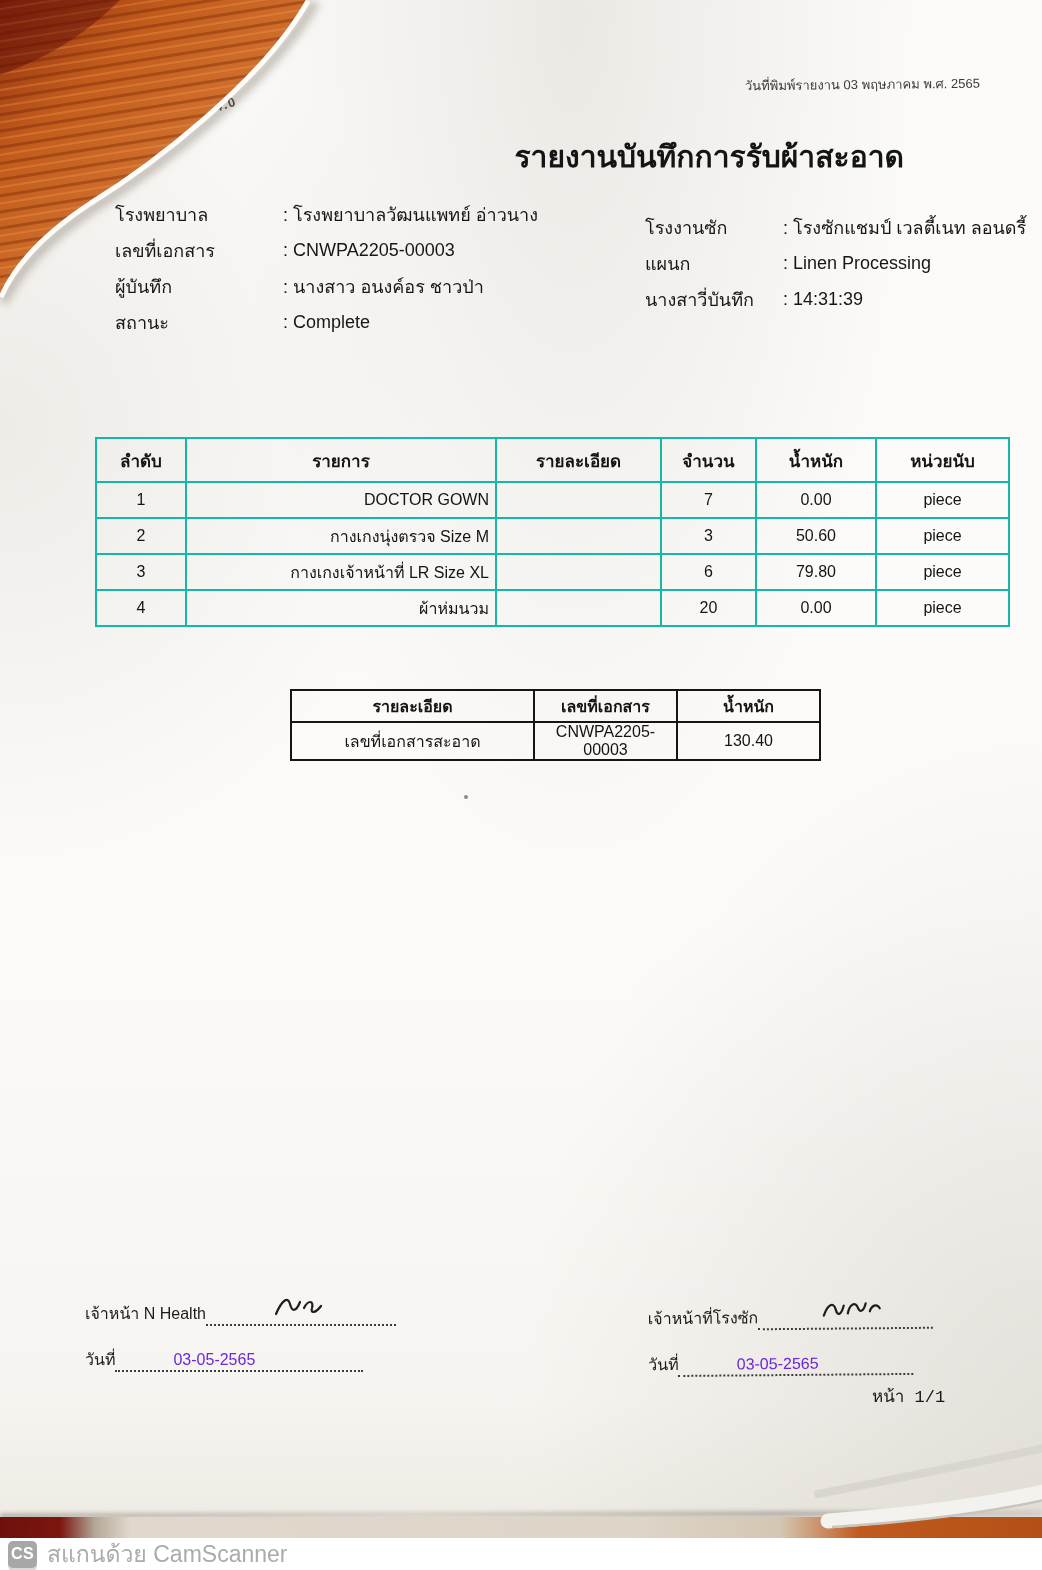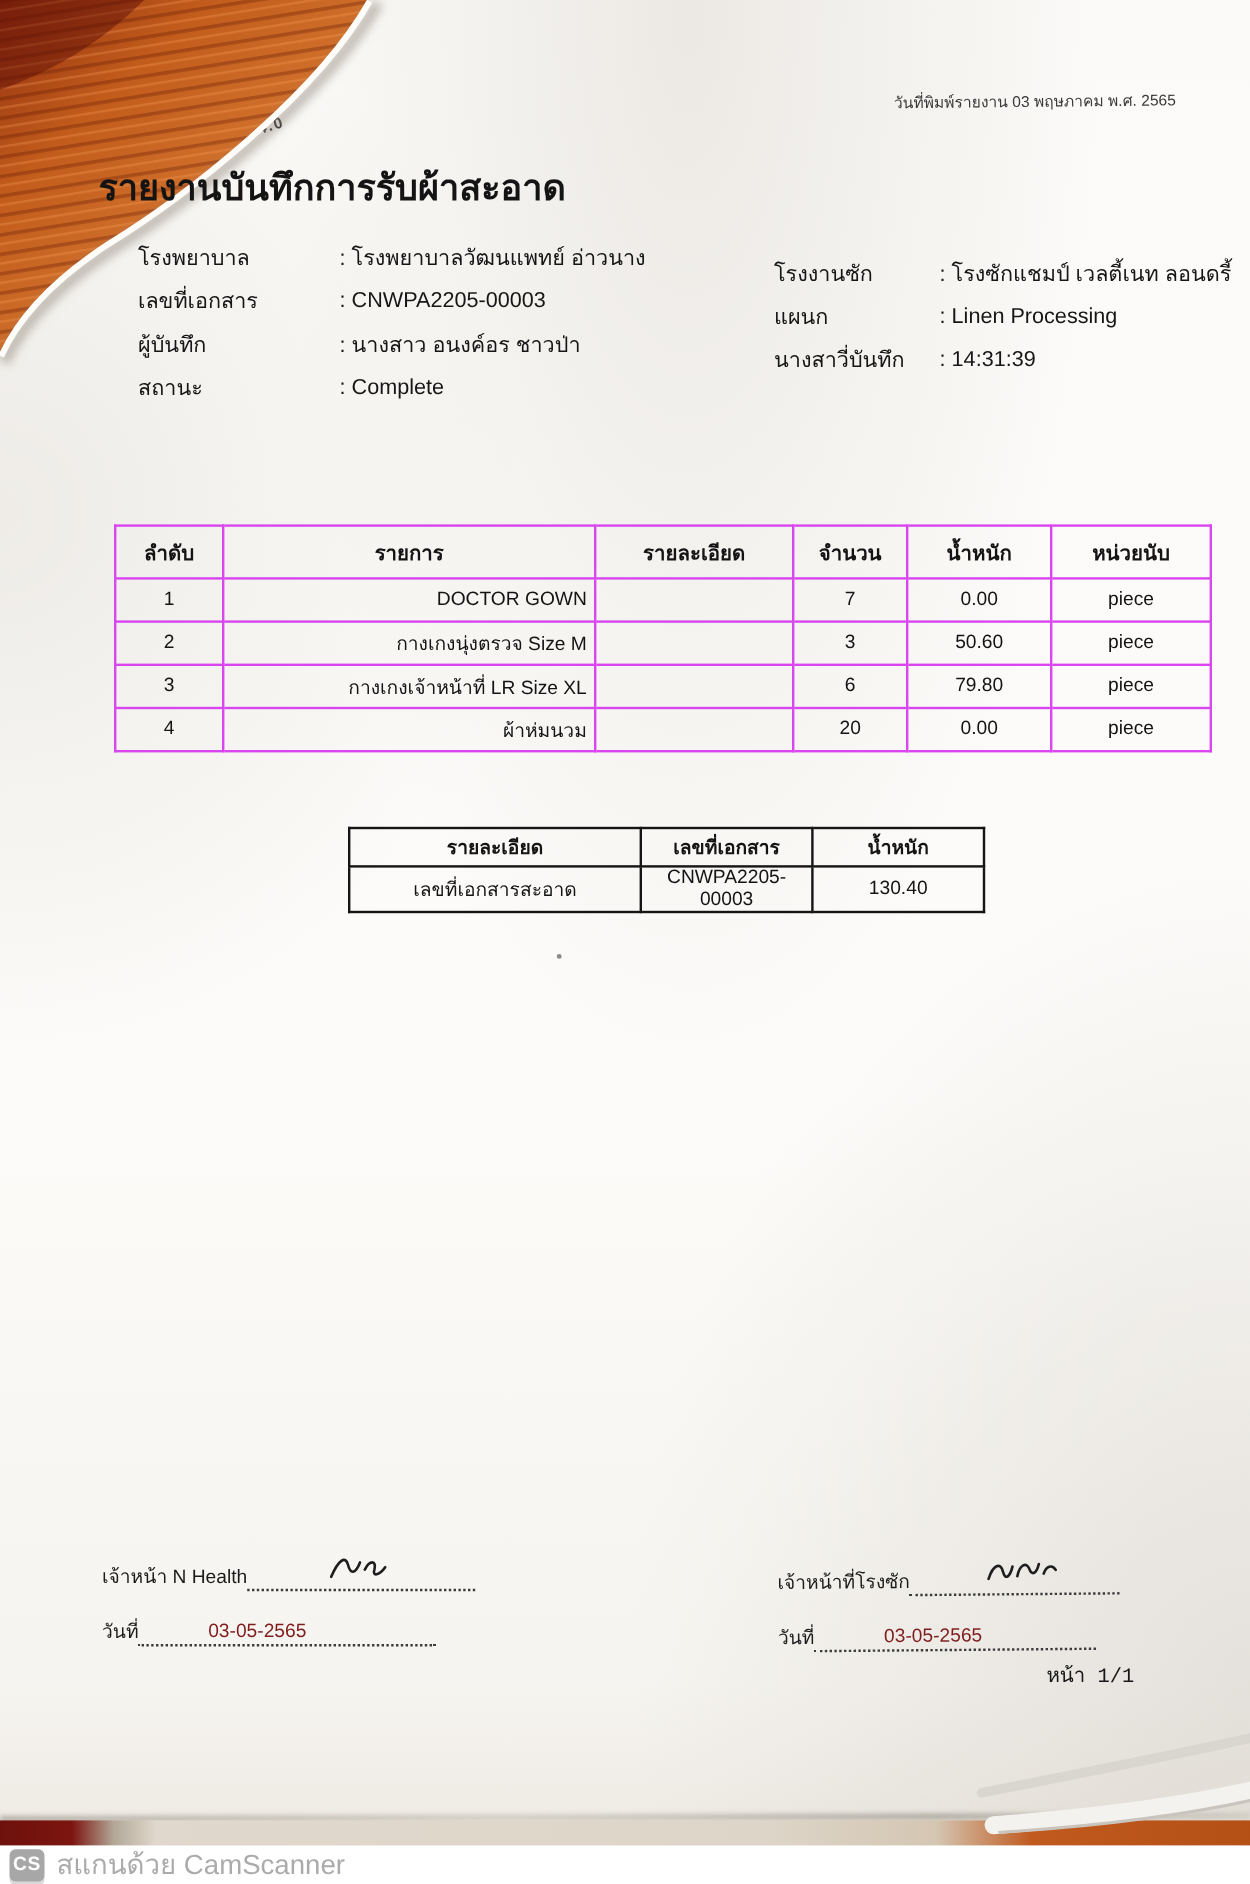--- a/index.html
+++ b/index.html
@@ -54,37 +54,37 @@
   .logo{
     position:absolute;left:146px;top:78px;transform:rotate(-17deg);
     color:#1d1d1d;line-height:1;
   }
   .logo .l1{font-size:27px;font-weight:bold;letter-spacing:.5px;}
   .logo .l2{font-size:13px;font-weight:bold;letter-spacing:1.5px;margin-top:3px;margin-left:2px;}
   .print-date{
     position:absolute;right:62px;top:74px;font-size:13px;color:#3a3a3a;transform:rotate(-.6deg);
   }
   .doc-title{
-    position:absolute;left:0;top:133px;width:904px;text-align:left;padding-left:54px;box-sizing:border-box;
-    font-size:30px;font-weight:bold;color:#141414;margin-left:28px;
+    position:absolute;left:0;top:133px;width:904px;text-align:right;padding-left:54px;box-sizing:border-box;
+    font-size:30px;font-weight:bold;color:#141414;
   }
 
   
   .info-col{position:absolute;font-size:18px;color:#161616;}
   .info-col .row{display:flex;height:36px;align-items:center;}
   .info-left{left:115px;top:196px;}
   .info-left .lab{width:168px;}
   .info-right{left:645px;top:209px;}
   .info-right .lab{width:138px;}
   .info-col .val{white-space:nowrap;}
 
   
   table{border-collapse:collapse;table-layout:fixed;}
   .items-table{position:absolute;left:95px;top:437px;width:913px;font-size:16px;color:#141414;}
-  .items-table th,.items-table td{border:2px solid #d946ef;padding:0 6px;background:transparent;}
+  .items-table th,.items-table td{border:2px solid #14b8a6;padding:0 6px;background:transparent;}
   .items-table th{height:42px;font-weight:bold;font-size:17px;text-align:center;}
   .items-table td{height:34px;text-align:center;}
   .items-table td.item{text-align:right;padding-left:14px;}
   .items-table tr.total td{height:33px;}
   .items-table tr.total .t-label{text-align:center;font-weight:bold;}
   .items-table tr.total .t-empty{border:none;}
 
   .summary-table{position:absolute;left:290px;top:689px;width:530px;font-size:16px;color:#141414;}
   .summary-table th,.summary-table td{border:2px solid #151515;text-align:center;padding:0 4px;}
   .summary-table th{height:30px;font-weight:bold;}
@@ -96,21 +96,21 @@
   .sig{position:absolute;font-size:16px;color:#1c1c1c;}
   .sig-left{left:85px;top:1296px;}
   .sig-right{left:648px;top:1300px;transform:rotate(-.5deg);}
   .sig .line{display:flex;align-items:flex-end;height:30px;}
   .sig .line + .line{margin-top:16px;}
   .dots{display:inline-block;border-bottom:2.5px dotted #3c3c3c;height:24px;position:relative;}
   .sig-left .dots.name{width:190px;}
   .sig-right .dots.name{width:175px;}
   .sig-left .dots.date{width:248px;}
   .sig-right .dots.date{width:235px;}
-  .dots .date-text{position:absolute;left:58px;bottom:1px;font-size:16px;color:#7f1d1d;white-space:nowrap;}
+  .dots .date-text{position:absolute;left:58px;bottom:1px;font-size:16px;color:#6d28d9;white-space:nowrap;}
   .dots .squiggle{position:absolute;left:62px;bottom:4px;}
 
   .page-num{position:absolute;left:872px;top:1382px;font-size:17px;color:#161616;font-family:Liberation Mono, monospace;}
 </style>
 </head>
 <body>
 
 <div class="scene">
 
   <div class="paper"></div>

